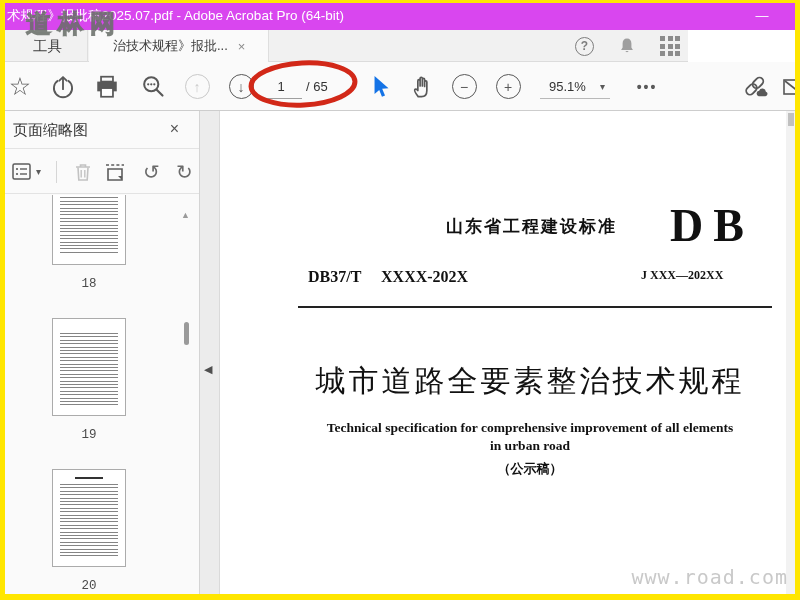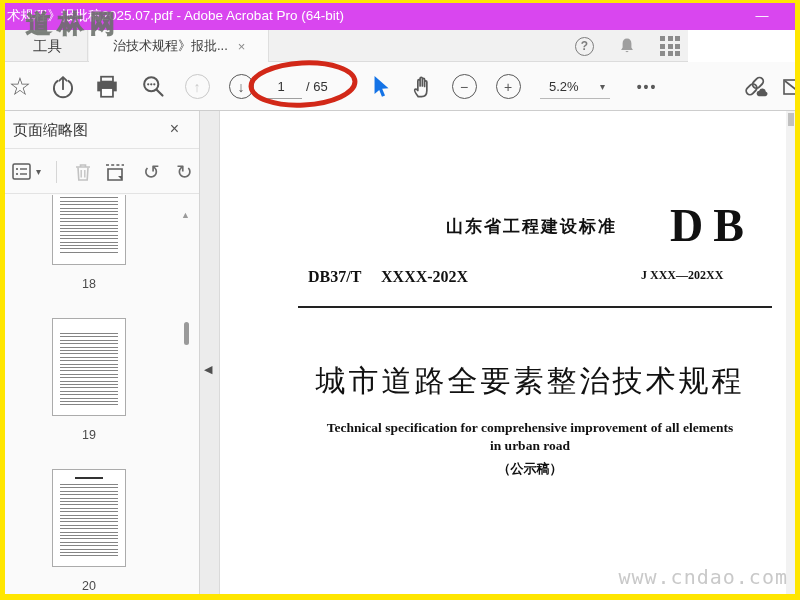--- a/index.html
+++ b/index.html
@@ -61,21 +61,21 @@
   
   .panel { position:absolute; left:0; top:111px; width:200px; height:489px; background:#fafafa;
            border-right:1px solid #d4d4d4; z-index:2; overflow:hidden; }
   .panel-header { position:relative; height:38px; border-bottom:1px solid #e3e3e3; }
   .panel-header .t { position:absolute; left:13px; top:10px; font-size:15px; color:#333; }
   .panel-header .x { position:absolute; right:20px; top:9px; font-size:16px; color:#555; }
   .panel-tools { position:relative; height:45px; border-bottom:1px solid #e3e3e3; }
   .pt { position:absolute; top:0; height:45px; display:flex; align-items:center; }
   .sep-v { position:absolute; left:56px; top:12px; width:1px; height:22px; background:#d6d6d6; }
   .rot { font-size:20px; color:#6b6b6b; font-family:"DejaVu Sans",sans-serif; }
-  .thumb-list { position:absolute; left:0; top:84px; width:178px; bottom:0; overflow:hidden; }
+  .thumb-list { position:absolute; left:0; top:84px; width:178px; bottom:0; overflow:hidden;font-family:Liberation Mono, monospace; }
   .thumb-item { width:74px; margin:0 auto 27px auto; display:flex; flex-direction:column; align-items:center; }
   .thumb-item.first { margin-top:-28px; }
   .page-thumb { width:74px; height:98px; background:#fff; border:1px solid #ababab; position:relative; }
   .page-thumb .lines { position:absolute; left:7px; right:7px; top:9px; bottom:9px;
       background:repeating-linear-gradient(to bottom,#6f6f6f 0 1px,transparent 1px 3.4px); opacity:.85; }
   .page-thumb .lines.short { top:14px; }
   .page-thumb .head { position:absolute; left:22px; right:22px; top:7px; height:2px; background:#333; }
   .thumb-label { margin-top:12px; font-size:12.5px; color:#4a4a4a; }
   .panel-scroll-up { position:absolute; right:9px; top:99px; font-size:9px; color:#9a9a9a; }
   .panel-scroll-thumb { position:absolute; right:10px; top:211px; width:5px; height:23px; background:#9a9a9a; border-radius:3px; }
@@ -208,21 +208,21 @@
       <div class="circ on">
           <span>−</span>
         </div>
     </div>
     <div class="tb" style="left:494px; width:28px;">
       <div class="circ on">
           <span>+</span>
         </div>
     </div>
     <div class="zoomfield">
-      <span>5.2%</span>
+      <span>95.1%</span>
       <span class="caret">▾</span>
     </div>
     <div class="tb" style="left:632px; width:30px;">
       <span class="more-dots">•••</span>
     </div>
     <div class="tb" style="left:740px; width:32px;">
       <svg width="28" height="26" viewBox="0 0 26 24">
         <g transform="rotate(-45 12 11)" fill="none" stroke="#585858" stroke-width="1.7">
           <rect x="2" y="7.5" width="11" height="7" rx="3.5"></rect>
           <rect x="10.5" y="7.5" width="11" height="7" rx="3.5"></rect>
@@ -320,14 +320,14 @@
     <div class="cwrap title-cn doc-serif">城市道路全要素整治技术规程</div>
     <div class="cwrap en1 doc-serif">Technical specification for comprehensive improvement of all elements</div>
     <div class="cwrap en2 doc-serif">in urban road</div>
     <div class="cwrap draft doc-serif">（公示稿）</div>
   </div>
 
   <div class="doc-scrollbar">
     <div class="doc-scroll-thumb"></div>
   </div>
 
-  <div class="wm-site">www.cndao.com</div>
+  <div class="wm-site">www.road.com</div>
 </div>
 
 </body></html>

